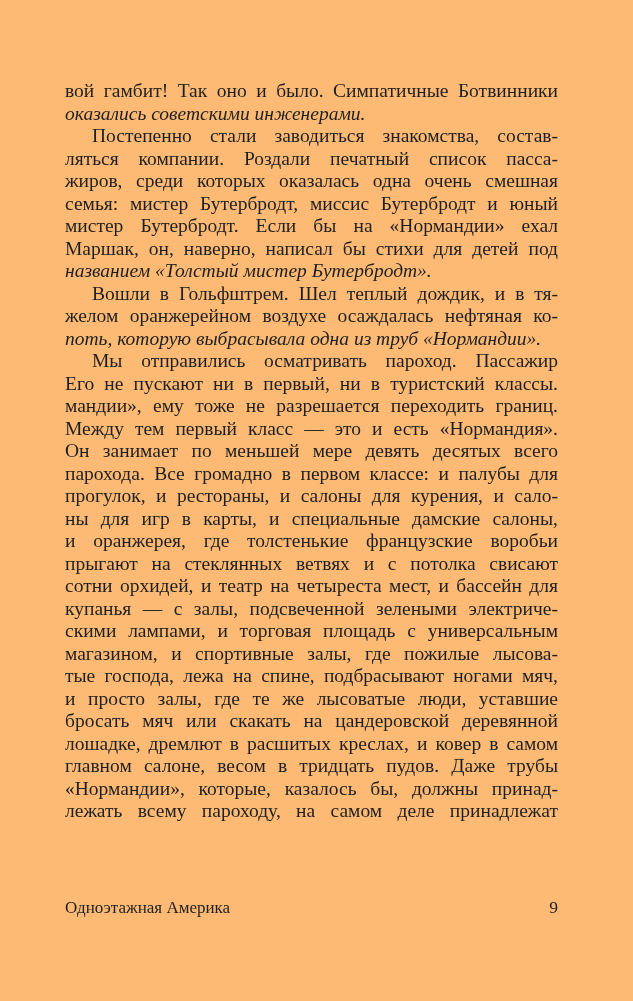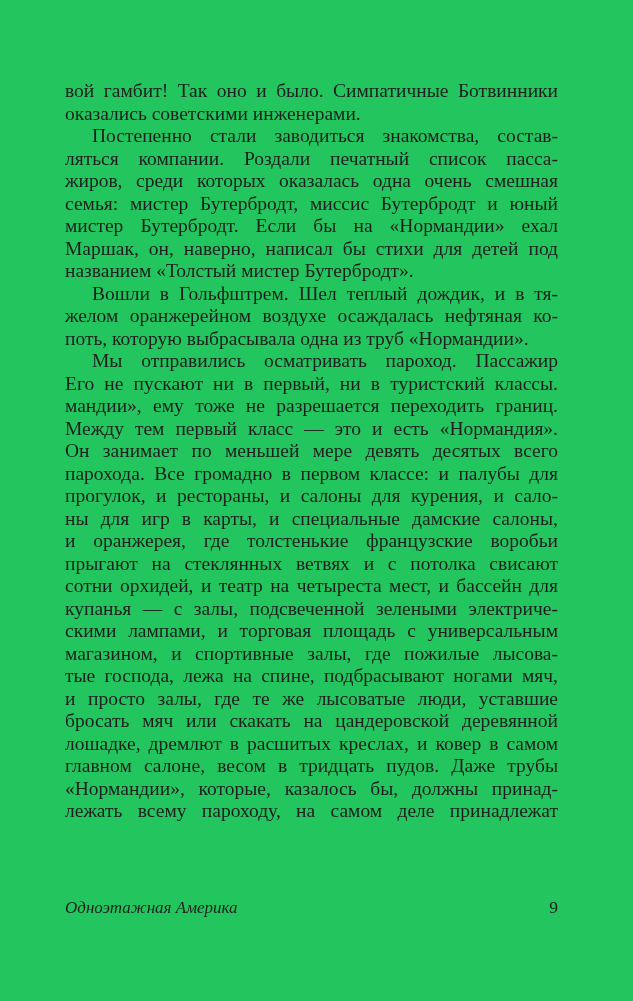--- a/index.html
+++ b/index.html
@@ -6,54 +6,54 @@
   html, body {
     width: 633px;
     height: 1001px;
     background: #ffffff;
     overflow: hidden;
   }
   .page {
     position: relative;
     width: 633px;
     height: 1001px;
-    background: #22c55e;
+    background: #fdba74;
     font-family: "Liberation Serif", "DejaVu Serif", serif;
     color: #1f1f1f;
   }
   .text-block {
     position: absolute;
     top: 80px;
     left: 65px;
     width: 493px;
   }
   .line {
     font-size: 19.5px;
     line-height: 22.5px;
     height: 22.5px;
     overflow: hidden;
     text-align: justify;
     text-align-last: justify;
     -moz-text-align-last: justify;
     word-spacing: normal;
   }
   .line.indent { padding-left: 27px; }
-  .line.para-end { text-align-last: left; -moz-text-align-last: left; }
+  .line.para-end { text-align-last: left; font-style: italic; -moz-text-align-last: left; }
   .footer {
     position: absolute;
     top: 897px;
     left: 65px;
     width: 493px;
     display: flex;
     justify-content: space-between;
     align-items: baseline;
     font-size: 17px;
     line-height: 20px;
   }
-  .footer .book-title { font-style: italic; }
+  .footer .book-title { }
   .footer .page-number { font-style: normal; font-size: 17.5px; }
 </style>
 </head>
 <body>
 
 <div class="page">
   <div class="text-block">
       <div class="line">вой гамбит! Так оно и было. Симпатичные Ботвинники</div>
       <div class="line para-end">оказались советскими инженерами.</div>
       <div class="line indent">Постепенно стали заводиться знакомства, состав-</div>

